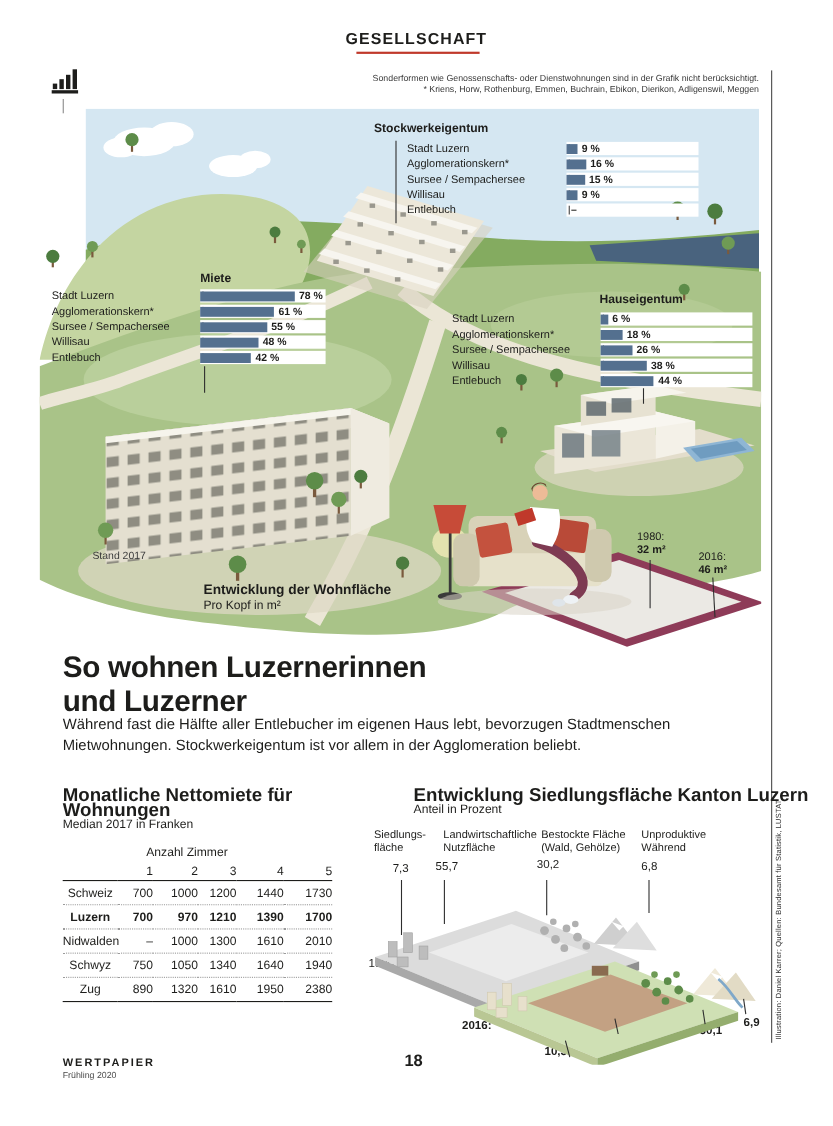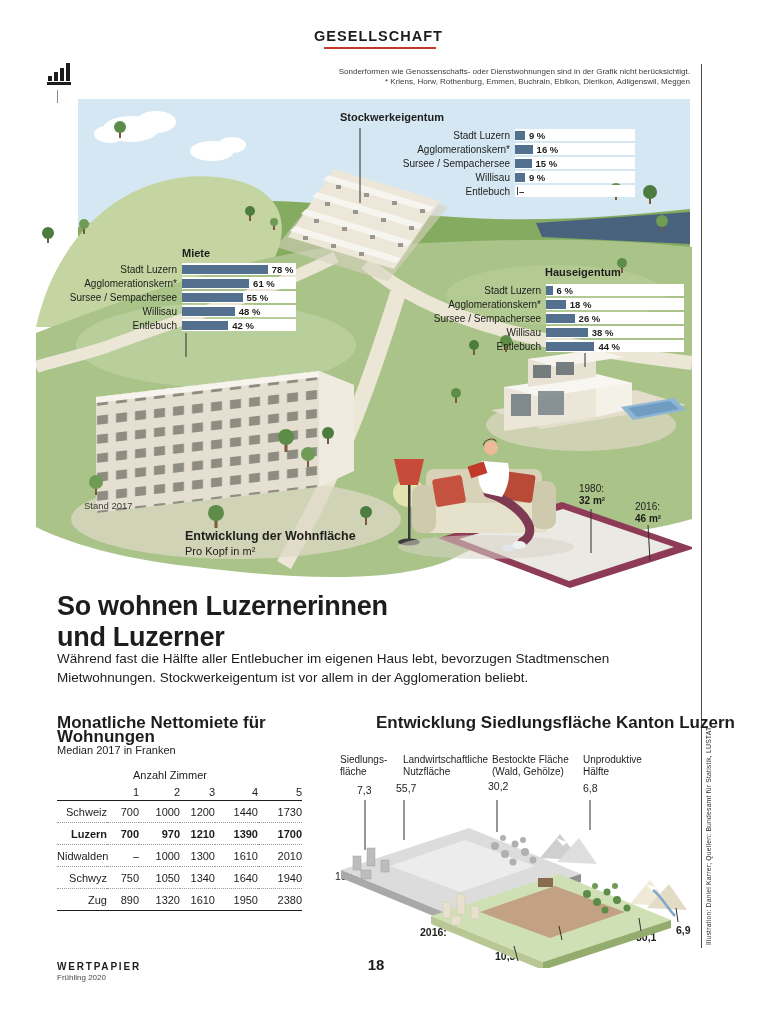--- a/index.html
+++ b/index.html
@@ -21,21 +21,21 @@
     font-size:6.8px;color:#2e2e2e;white-space:nowrap;letter-spacing:.2px;}
 
   
   .illu{top:95px;left:36px;width:656px;height:498px;}
   .illu svg{position:absolute;top:0;left:0;}
 
   
   .t-title{position:absolute;font-size:11px;font-weight:bold;white-space:nowrap;}
   .tenure{position:absolute;}
   .t-row{display:flex;align-items:center;height:14px;}
-  .t-label{text-align:right;padding-right:5px;font-size:10px;white-space:nowrap;color:#1d1d1b;}
+  .t-label{padding-right:5px;font-size:10px;white-space:nowrap;color:#1d1d1b;}
   .t-track{background:#fff;height:12px;display:flex;align-items:center;position:relative;flex-shrink:0;}
   .t-track::before{content:"";position:absolute;left:2px;top:2px;bottom:2px;width:1px;background:#444;}
   .t-bar{height:9px;width:0;position:relative;z-index:1;flex-shrink:0;}
   .t-val{font-size:9.5px;font-weight:bold;margin-left:4px;white-space:nowrap;position:relative;z-index:1;}
   .c-stock .t-label{width:140px;} .c-stock .t-track{width:120px;}
   .c-miete .t-label{width:130px;} .c-miete .t-track{width:114px;}
   .c-haus  .t-label{width:130px;} .c-haus  .t-track{width:138px;}
 
   .stand{top:405px;left:48px;font-size:9.5px;color:#3c3c3c;}
   .wohnlabel{top:434px;left:149px;}
@@ -49,21 +49,21 @@
   
   .headline{top:591px;left:57px;font-size:27px;font-weight:bold;line-height:31px;letter-spacing:-.3px;}
   .intro{top:649px;left:57px;width:605px;font-size:13.5px;line-height:19px;}
 
   
   .rent{top:716px;left:57px;width:250px;}
   .blk-title{font-size:17px;font-weight:bold;line-height:14px;}
   .blk-sub{font-size:11px;line-height:13px;}
   .rent table{border-collapse:collapse;table-layout:fixed;width:245px;margin-top:10px;font-size:11px;}
   .rent td{padding:0;height:21px;vertical-align:middle;text-align:right;}
-  .rent td.lbl{text-align:right;}
+  .rent td.lbl{text-align:center;}
   .rent .grouphead td{height:16px;text-align:left;padding-left:26px;font-size:11px;}
   .rent thead tr.numhead{border-bottom:1.5px solid #1d1d1b;}
   .rent thead td{height:17px;}
   .rent tbody tr + tr{border-top:1px dotted #9b9b9b;}
   .rent table{border-bottom:1.5px solid #1d1d1b;}
   .rent tr.bold{font-weight:bold;}
 
   
   .sied-title{top:716px;left:340px;margin-left:36px;}
   .catlab{position:absolute;font-size:10px;line-height:12px;}
@@ -513,36 +513,37 @@
           <td>1610</td>
           <td>1950</td>
           <td>2380</td>
         </tr>
     </tbody>
   </table>
 </div>
 
 <div class="abs sied-title">
   <div class="blk-title">Entwicklung Siedlungsfläche Kanton Luzern</div>
+  <div class="blk-sub">Anteil in Prozent</div>
 </div>
 <div class="abs catlab" style="left:340px;top:754px;">
   <div>Siedlungs-</div>
     <div>fläche</div>
 </div>
 <div class="abs catlab" style="left:403px;top:754px;">
   <div>Landwirtschaftliche</div>
     <div>Nutzfläche</div>
 </div>
 <div class="abs catlab" style="left:492px;top:754px;">
   <div>Bestockte Fläche</div>
     <div>(Wald, Gehölze)</div>
 </div>
 <div class="abs catlab" style="left:583px;top:754px;">
   <div>Unproduktive</div>
-    <div>Hälfte</div>
+    <div>Während</div>
 </div>
 <div class="abs sied-val" style="left:357px;top:784px;">7,3</div>
 <div class="abs sied-val" style="left:396px;top:782px;">55,7</div>
 <div class="abs sied-val" style="left:488px;top:780px;">30,2</div>
 <div class="abs sied-val" style="left:583px;top:782px;">6,8</div>
 <div class="abs sied-year" style="left:335px;top:870px;">1980:</div>
 <div class="abs sied-year b" style="left:420px;top:926px;">2016:</div>
 <div class="abs sied-val b" style="left:495px;top:950px;">10,3</div>
 <div class="abs sied-val b" style="left:548px;top:940px;">52,8</div>
 <div class="abs sied-val b" style="left:636px;top:931px;">30,1</div>

